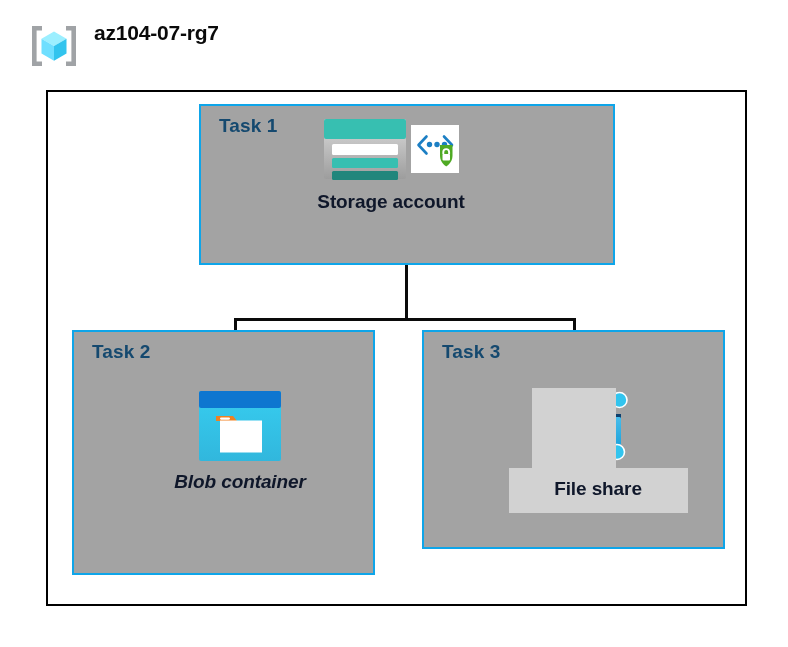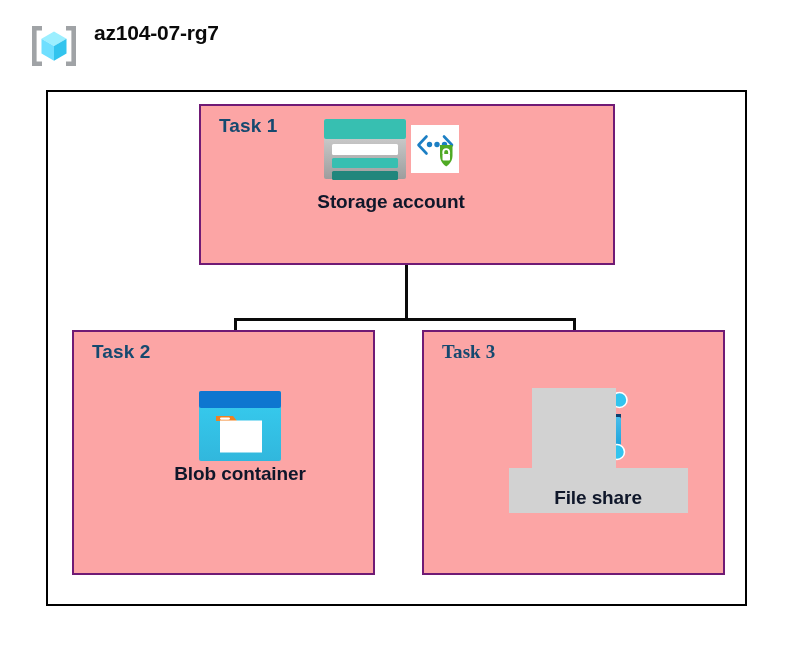--- a/index.html
+++ b/index.html
@@ -55,27 +55,27 @@
     width: 701px;
     height: 516px;
     border: 2px solid #000000;
     background: #ffffff;
     box-sizing: border-box;
   }
 
   
   .task-box {
     position: absolute;
-    background: #fca5a5;
-    border: 2px solid #701a75;
+    background: #a3a3a3;
+    border: 2px solid #0ea5e9;
     box-sizing: border-box;
   }
   #task1 { left: 199px; top: 104px; width: 416px; height: 161px; }
   #task2 { left: 72px;  top: 330px; width: 303px; height: 245px; }
-  #task3 { left: 422px; top: 330px; width: 303px; height: 245px; font-family: Liberation Serif, serif; }
+  #task3 { left: 422px; top: 330px; width: 303px; height: 219px; }
 
   .task-label {
     position: absolute;
     left: 18px;
     top: 10px;
     font-size: 19px;
     font-weight: bold;
     color: #15496f;
     letter-spacing: 0.1px;
     line-height: 1.1;
@@ -112,28 +112,28 @@
     gap: 4px;
     height: 62px;
   }
   #node-storage .node-caption { margin-top: 12px; }
 
   #node-blob {
     left: 150px;
     top: 388px;
     width: 180px;
   }
-  #node-blob .node-caption { margin-top: 0; }
+  #node-blob .node-caption { margin-top: 8px; font-style: italic; }
 
   #node-fileshare {
     left: 500px;
     top: 388px;
     width: 196px;
   }
-  #node-fileshare .node-caption { margin-top: 22px; }
+  #node-fileshare .node-caption { margin-top: 13px; }
 
   
   .plate {
     position: absolute;
     background: #d2d2d2;
     z-index: 1;
   }
   #plate-icon { left: 532px; top: 388px; width: 84px;  height: 82px; }
   #plate-text { left: 509px; top: 468px; width: 179px; height: 45px; }
 

